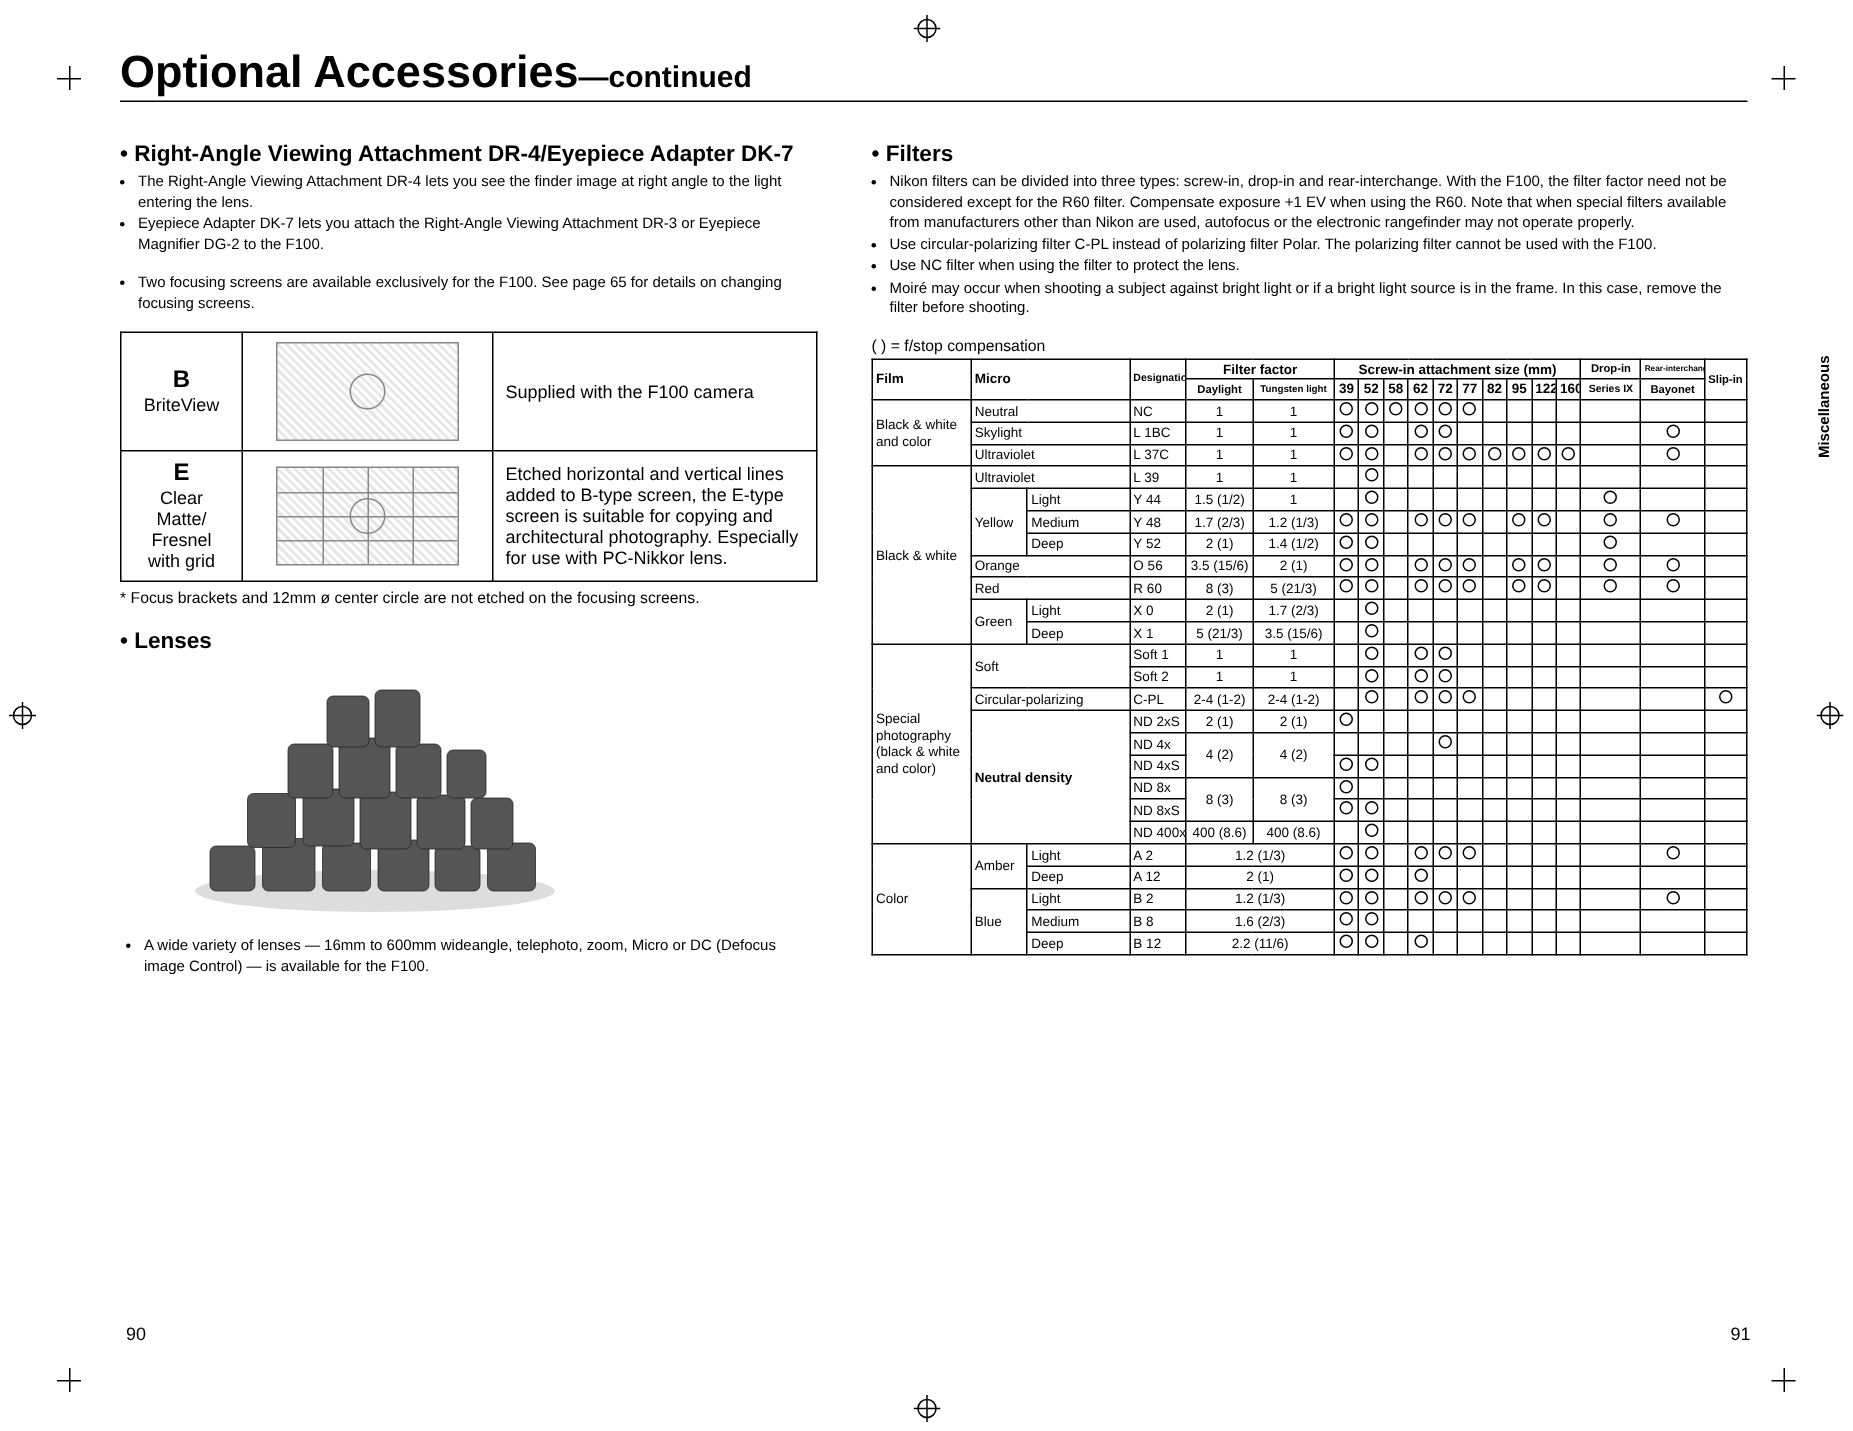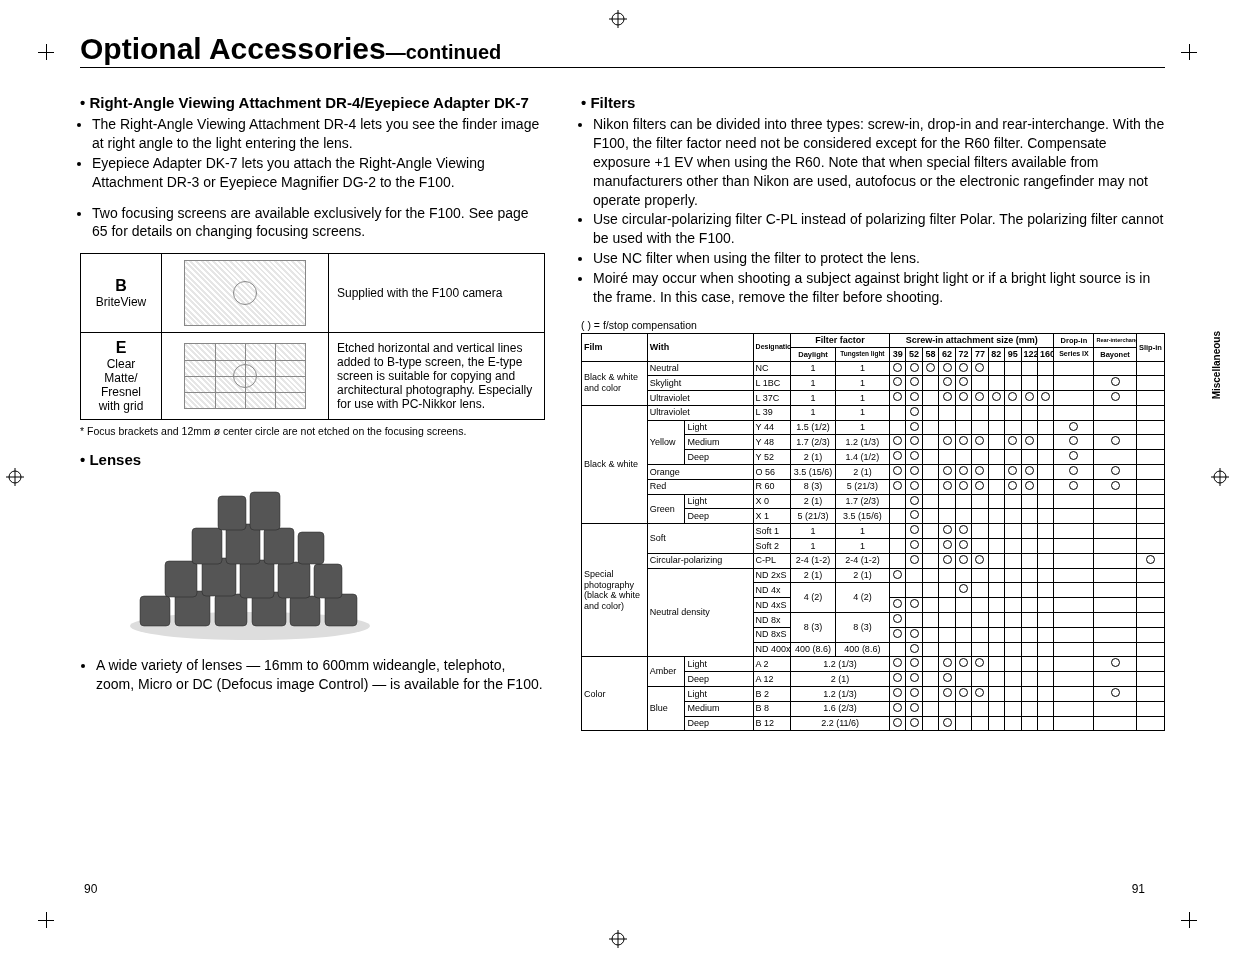--- a/index.html
+++ b/index.html
@@ -36,21 +36,21 @@
     gap: 36px;
   }
   .col-left { width: 465px; }
   .col-right { flex: 1; min-width: 0; }
   .section-head {
     font-size: 15px;
     font-weight: bold;
     margin: 8px 0 4px 0;
   }
   .bullets {
-    font-size: 14px;
+    font-size: 10px;
     line-height: 1.35;
     margin: 0 0 12px 0;
     padding-left: 16px;
   }
   .bullets li { margin-bottom: 1px; }
   .sub { padding-left: 12px; }
   .screens-table {
     border-collapse: collapse;
     width: 100%;
     font-size: 12px;
@@ -151,21 +151,21 @@
     padding: 2px 6px;
   }
   .page-num-left {
     position: absolute;
     left: 84px;
     bottom: 58px;
     font-size: 12px;
   }
   .page-num-right {
     position: absolute;
-    right: 90px;
+    right: 68px;
     bottom: 58px;
     font-size: 12px;
     text-align: right;
   }
   
   .crop { position:absolute; width:16px; height:16px; }
   .crop::before, .crop::after { content:""; position:absolute; background:#000; }
   .crop.tl { left:38px; top:44px; }
   .crop.tr { right:38px; top:44px; }
   .crop.bl { left:38px; bottom:26px; }
@@ -317,21 +317,21 @@
               <col class="c-sz">
               <col class="c-sz">
               <col class="c-sz">
             <col class="c-series">
               <col class="c-bay">
               <col class="c-slip">
           </colgroup>
           <thead>
             <tr>
               <th rowspan="2" class="left">Film</th>
-              <th rowspan="2" colspan="3" class="left">With</th>
+              <th rowspan="2" colspan="3" class="left">Micro</th>
               <th rowspan="2" style="font-size:7px;">Designation</th>
               <th colspan="2">Filter factor</th>
               <th colspan="10">Screw-in attachment size (mm)</th>
               <th style="font-size:7.5px;">Drop-in</th>
               <th style="font-size:5.5px;">Rear-interchange</th>
               <th rowspan="2" style="font-size:7.5px;">Slip-in</th>
             </tr>
             <tr>
               <th style="font-size:7.5px;">Daylight</th>
               <th style="font-size:6.5px;">Tungsten light</th>
@@ -614,21 +614,21 @@
                 <td class=" circle"></td>
                 <td></td>
                 <td></td>
                 <td></td>
                 <td></td>
                 <td></td>
                 <td></td>
                 <td class=" circle"></td>
               </tr>
               <tr>
-                <td rowspan="6" colspan="3" class="left" style="white-space: normal;">Neutral density</td>
+                <td rowspan="6" colspan="3" class="left" style="white-space: normal; font-weight: bold;">Neutral density</td>
                 <td class="left">ND 2xS</td>
                 <td rowspan="1">2 (1)</td>
                 <td rowspan="1">2 (1)</td>
                 <td class=" circle"></td>
                 <td></td>
                 <td></td>
                 <td></td>
                 <td></td>
                 <td></td>
                 <td></td>

